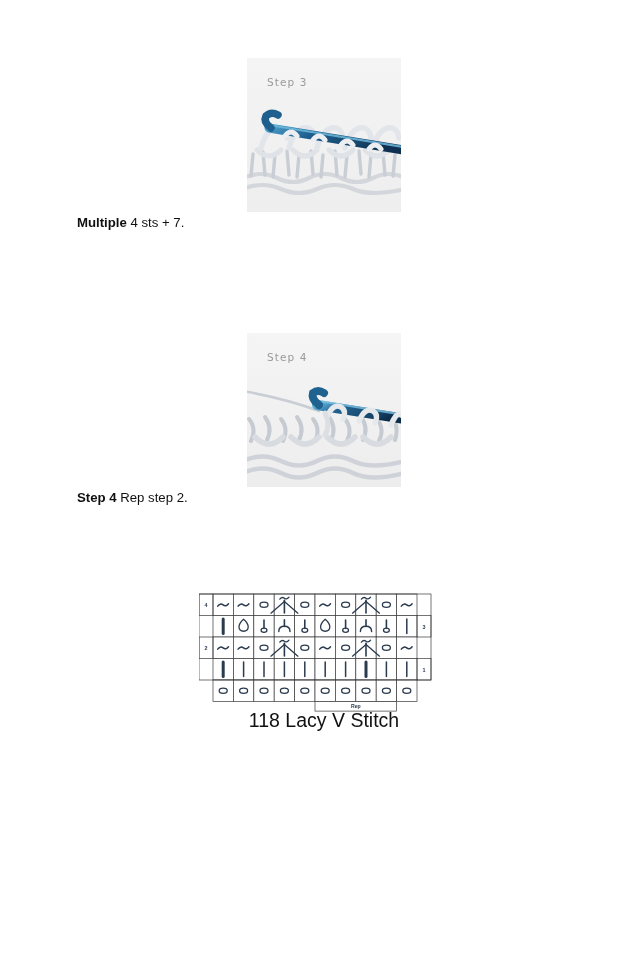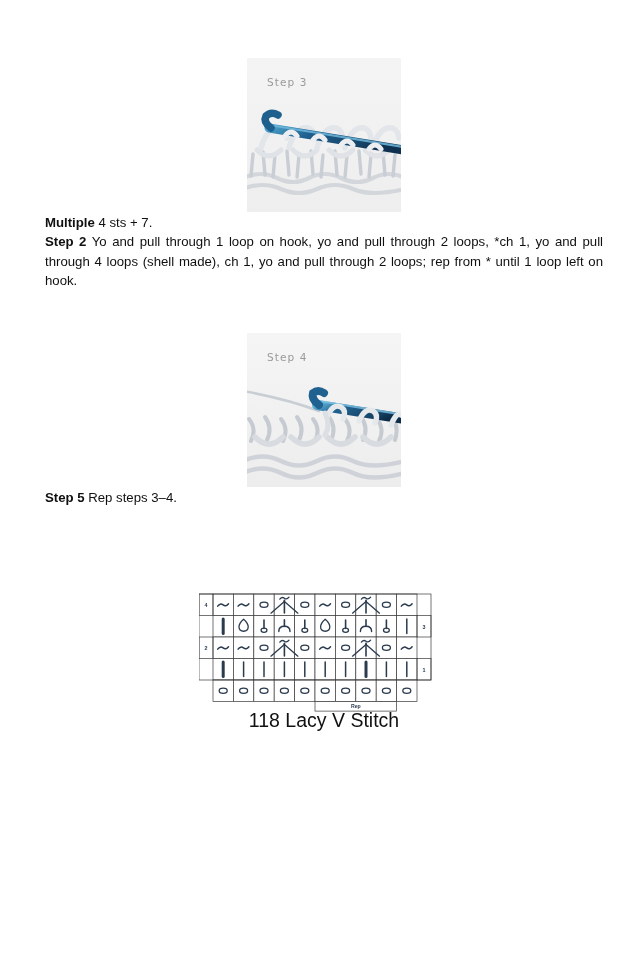--- a/index.html
+++ b/index.html
@@ -62,21 +62,21 @@
     width: 558px;
     font-size: 13.2px;
     line-height: 19.4px;
     color: #101010;
     text-align: justify;
     font-family: "Liberation Sans", sans-serif;
   }
   .copy-1 { top: 213px; }
   .copy-2 { top: 488px; }
   .copy p { margin: 0; }
-  .copy b { font-weight: bold; }
+  .copy b { font-weight: bold; margin-left: 32px; }
 
   
   .chart-wrap {
     position: absolute;
     left: 0;
     top: 592px;
     width: 640px;
     height: 150px;
   }
   .chart-svg { display: block; margin: 0 auto; }
@@ -165,21 +165,20 @@
         <path d="M66 82 Q 72 74 78 82"></path>
         <path d="M94 87 Q 100 79 106 87"></path>
         <path d="M122 91 Q 128 83 134 91"></path>
       </g>
     </svg>
     <div class="photo-label">Step 3</div>
   </div>
 
   <div class="copy copy-1">
     <p><b>Multiple</b><span> 4 sts + 7.</span></p>
-    <p><b>Step 2</b><span> Yo and pull through 1 loop on hook, yo and pull through 2 loops, *ch 1, yo and pull through 4 loops (shell made), ch 1, yo and pull through 2 loops; rep from * until 1 loop left on hook.</span></p>
   </div>
 
   <div class="photo photo-2">
     <svg class="photo-canvas" viewBox="0 0 154 154">
       <defs>
         <linearGradient id="bg4" x1="0" y1="0" x2="0" y2="1">
           <stop offset="0" stop-color="#f5f5f5"></stop>
           <stop offset="1" stop-color="#ededed"></stop>
         </linearGradient>
         <linearGradient id="hook4" x1="0" y1="0" x2="1" y2="0.3">
@@ -230,21 +229,21 @@
         <path d="M112 88 Q 118 74 126 78 Q 132 82 128 90"></path>
         <path d="M144 92 Q 150 78 154 82"></path>
       </g>
 
       <path d="M78 80 Q 84 92 78 102" stroke="#dcdfe3" stroke-width="5" fill="none" stroke-linecap="round"></path>
     </svg>
     <div class="photo-label">Step 4</div>
   </div>
 
   <div class="copy copy-2">
-    <p><b>Step 5</b><span> Rep steps 3–4.</span></p>
+    <p><b>Step 4</b><span> Rep step 2.</span></p>
   </div>
 
   <div class="chart-wrap">
     <svg class="chart-svg" id="chart-svg" width="250" height="122" viewBox="0 0 250 122">
         <g>
           <rect x="14" y="2" width="20.4" height="21.5" fill="#ffffff" stroke="#3a3a3a" stroke-width="0.7"></rect>
           <rect x="34.4" y="2" width="20.4" height="21.5" fill="#ffffff" stroke="#3a3a3a" stroke-width="0.7"></rect>
           <rect x="54.8" y="2" width="20.4" height="21.5" fill="#ffffff" stroke="#3a3a3a" stroke-width="0.7"></rect>
           <rect x="75.19999999999999" y="2" width="20.4" height="21.5" fill="#ffffff" stroke="#3a3a3a" stroke-width="0.7"></rect>
           <rect x="95.6" y="2" width="20.4" height="21.5" fill="#ffffff" stroke="#3a3a3a" stroke-width="0.7"></rect>

